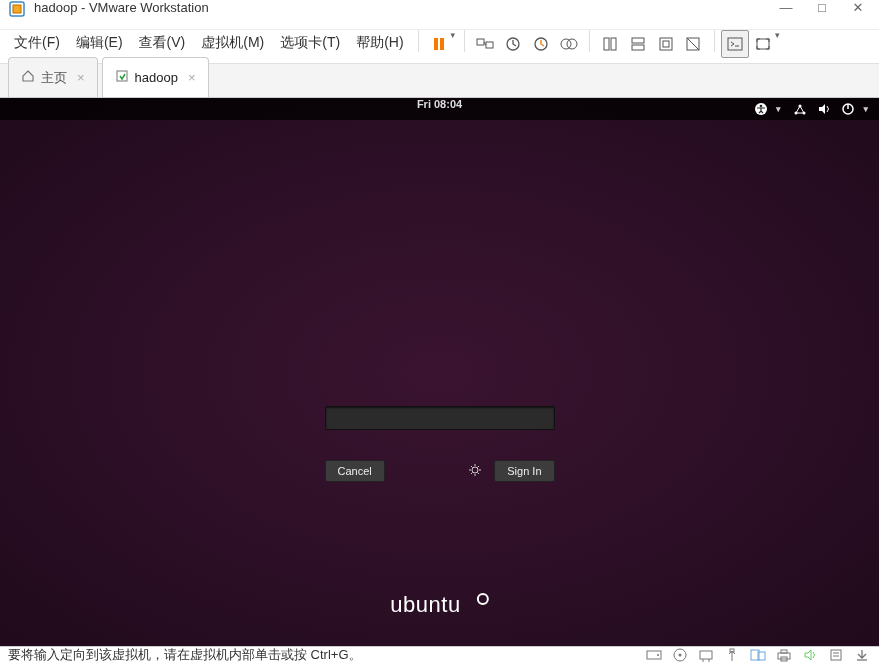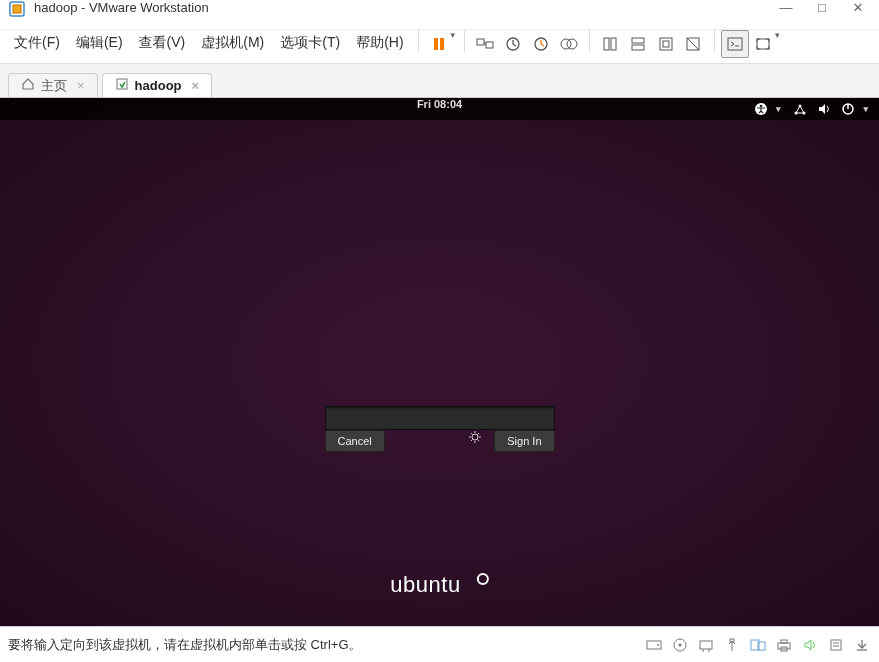--- a/index.html
+++ b/index.html
@@ -71,35 +71,35 @@
 .tabbar {
   height: 34px;
   background: #f4f4f4;
   border-bottom: 1px solid #ccc;
   display: flex;
   align-items: flex-end;
   padding: 0 8px;
   gap: 4px;
 }
 .tab {
-  height: 24px;
+  height: 40px;
   padding: 9px 12px;
   display: flex;
   align-items: center;
   gap: 6px;
   border: 1px solid #ccc;
   border-bottom: none;
   border-radius: 4px 4px 0 0;
   background: #f4f4f4;
   color: #555;
   font-size: 13px;
   cursor: pointer;
   margin-top: 9px;
 }
-.tab.active { background: #fff; font-weight: bold; color: #222; }
+.tab.active { background: #fff; font-weight: normal; color: #222; }
 .tab .close { color: #aaa; font-size: 13px; margin-left: 4px; }
 
 
 .vm-viewport {
   flex: 1;
   background: #000;
   position: relative;
   overflow: hidden;
 }
 .ubuntu-screen {
@@ -156,21 +156,22 @@
   height: 24px;
   background: #2b2b2b;
   border: 1px solid #111;
   box-shadow: inset 0 1px 2px rgba(0,0,0,0.6);
   color: #fff;
   padding: 0 6px;
   font-size: 12px;
 }
 .login-actions {
   display: flex;
-  align-items: flex-start;
+  align-items: center;
+  margin-top: 30px;
 }
 .btn {
   background: #3c3c3c;
   border: 1px solid #222;
   color: #eee;
   font-size: 11px;
   padding: 4px 12px;
   cursor: pointer;
   border-radius: 2px;
 }
@@ -195,21 +196,21 @@
 .ubuntu-logo .circle {
   width: 12px; height: 12px;
   border: 2px solid #fff;
   border-radius: 50%;
   position: relative;
   top: -6px;
 }
 
 
 .statusbar {
-  height: 36px;
+  height: 16px;
   border-top: 1px solid #ccc;
   background: #fff;
   display: flex;
   align-items: center;
   padding: 0 8px;
   font-size: 13px;
   color: #333;
 }
 .statusbar .right-icons {
   margin-left: auto;

